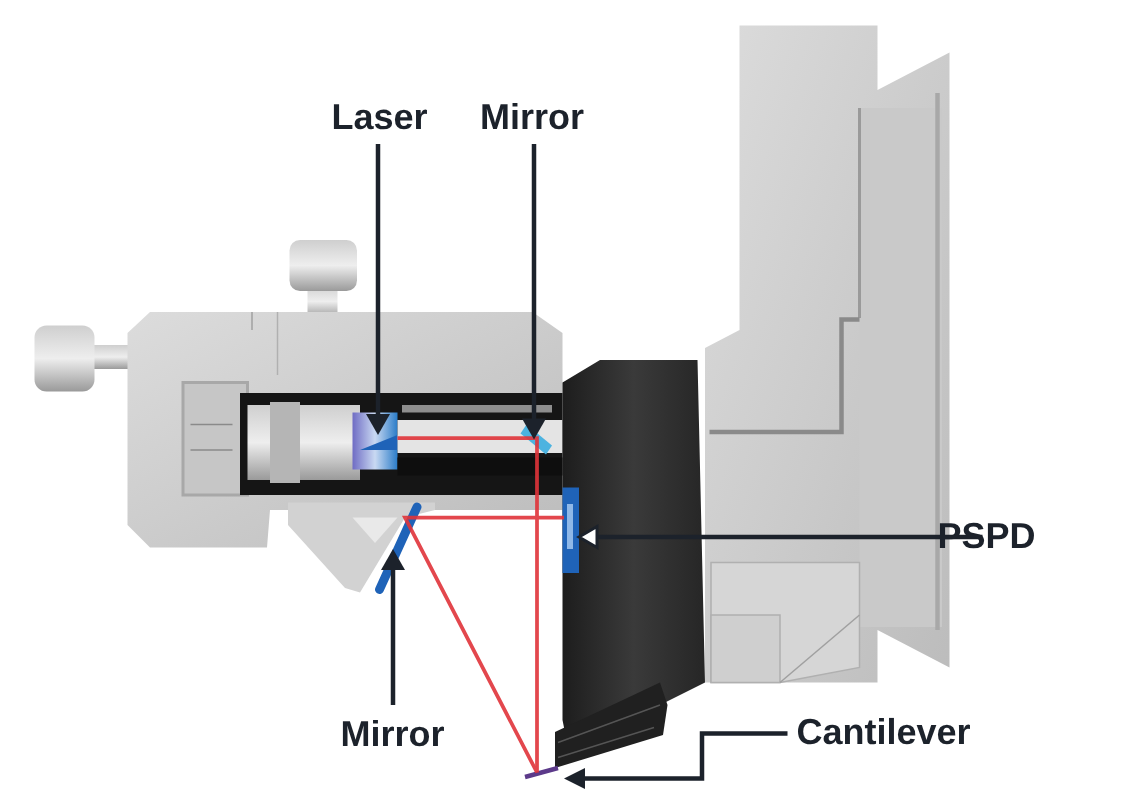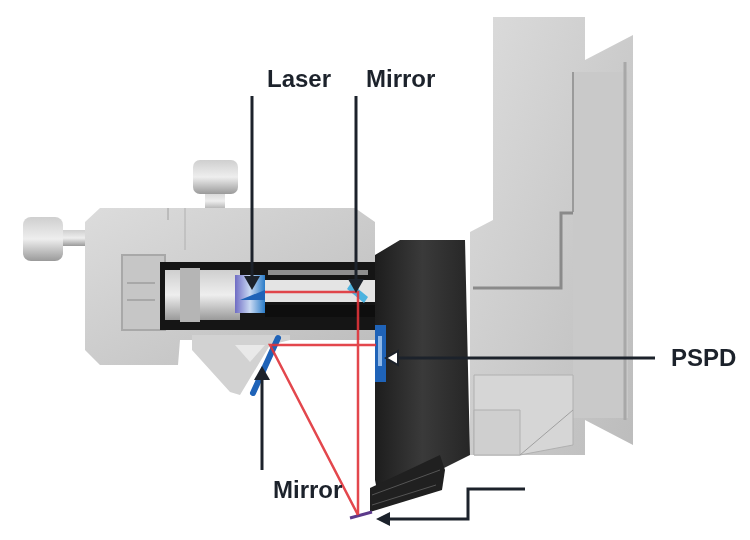--- a/index.html
+++ b/index.html
@@ -6,21 +6,20 @@
   body { width: 750px; height: 540px; overflow: hidden; position: relative; }
   #stage { position: absolute; left: 0; top: 0; width: 750px; height: 540px; }
   .label {
     position: absolute;
     font-family: "Liberation Sans", sans-serif;
     font-weight: bold;
     font-size: 24px;
     color: #1c222b;
     line-height: 1;
     white-space: nowrap;
-    margin-left: 46px;
   }
 </style>
 </head>
 <body>
 
 <div id="stage">
   <svg width="750" height="540" viewBox="0 0 750 540" xmlns="http://www.w3.org/2000/svg">
     <defs>
       <linearGradient id="gHouse" x1="0" y1="0" x2="1" y2="1">
         <stop offset="0" stop-color="#dcdcdc"></stop>
@@ -119,13 +118,14 @@
       <polygon points="386,358 398,351 398,365" fill="#ffffff" stroke="#1c222b" stroke-width="2"></polygon>
       <polygon points="254,380 270,380 262,366"></polygon>
       <polygon points="376,519 390,512 390,526"></polygon>
     </g>
   </svg>
 
   <div class="label" style="left:221px; top:67px;">Laser</div>
   <div class="label" style="left:320px; top:67px;">Mirror</div>
   <div class="label" style="left:625px; top:346px;">PSPD</div>
   <div class="label" style="left:227px; top:478px;">Mirror</div>
+  <div class="label" style="left:531px; top:477px;">Cantilever</div>
 </div>
 
 </body></html>

